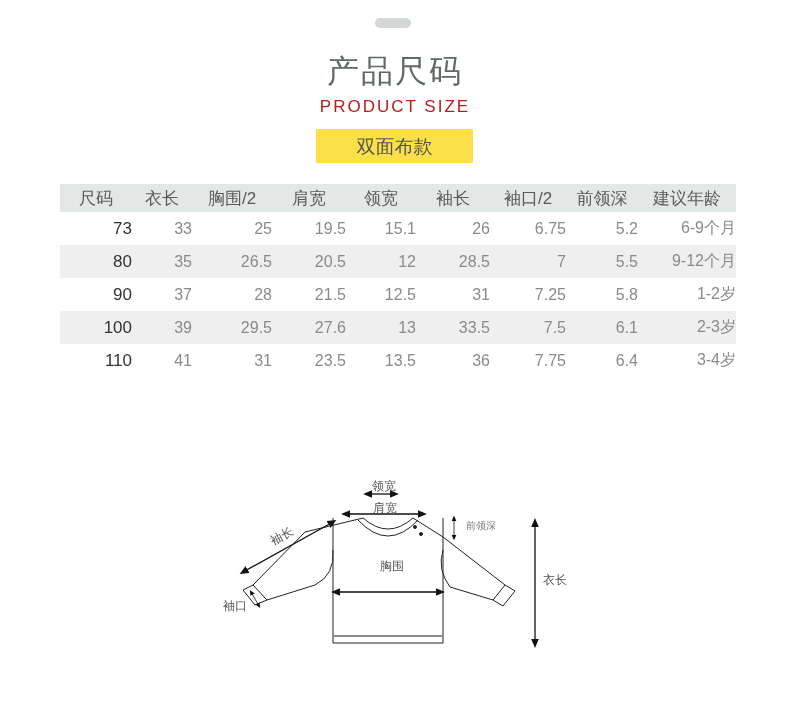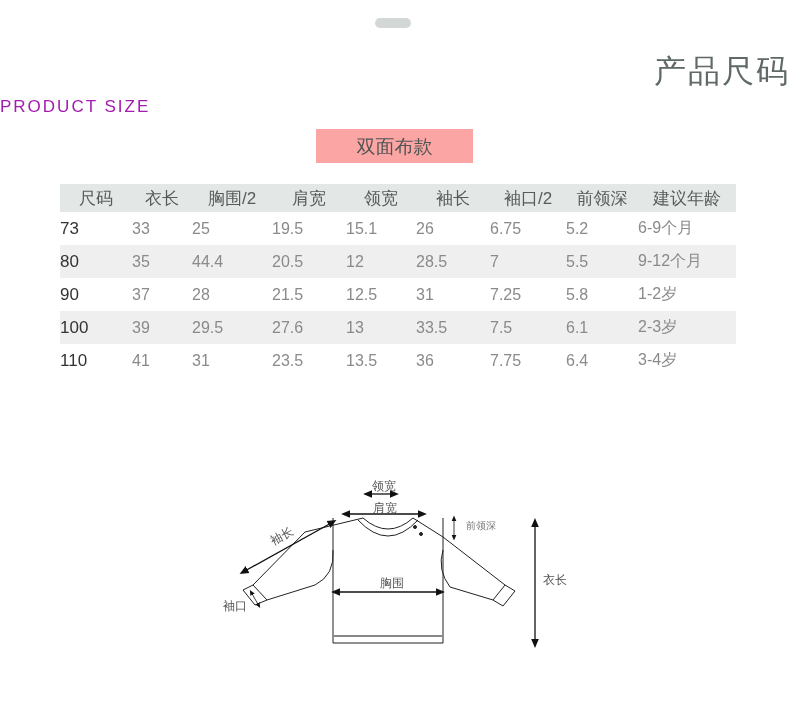--- a/index.html
+++ b/index.html
@@ -1,29 +1,29 @@
 <!DOCTYPE html>
 <html><head>
 <meta charset="utf-8">
 <style>
   html, body { margin:0; padding:0; background:#ffffff; }
   body { width:790px; height:711px; position:relative; overflow:hidden;
          font-family:"DejaVu Sans","Liberation Sans",sans-serif; color:#5a5a5a; }
   .pill { position:absolute; left:375px; top:18px; width:36px; height:10px;
           border-radius:5px; background:#d3d8d6; }
-  .title { position:absolute; left:0; width:790px; top:50px; text-align:right;
+  .title { position:absolute; left:0; width:790px; top:50px; text-align:center;
            font-size:32px; color:#5f6a66; letter-spacing:2px; font-weight:300; }
-  .subtitle { position:absolute; left:0; width:790px; top:97px; 
-              font-family:"Liberation Sans",sans-serif; font-size:17px; color:#a21caf; letter-spacing:2px; }
+  .subtitle { position:absolute; left:0; width:790px; top:97px; text-align:center;
+              font-family:"Liberation Sans",sans-serif; font-size:17px; color:#b91c1c; letter-spacing:2px; }
   .tag { position:absolute; left:316px; top:129px; width:157px; height:34px;
-         background:#fca5a5; text-align:center; line-height:34px; font-size:19px; color:#4f5553; }
+         background:#fde047; text-align:center; line-height:34px; font-size:19px; color:#4f5553; }
   table { position:absolute; left:60px; top:184px; width:676px; border-collapse:collapse;
           font-family:"Liberation Sans","DejaVu Sans",sans-serif; }
   th { height:28px; background:#e3e7e5; font-weight:normal; font-size:17px; color:#555c59; padding:0; }
-  td { height:33px; font-size:16px; text-align:left; color:#8a8a8a; padding:0; }
+  td { height:33px; font-size:16px; text-align:right; color:#8a8a8a; padding:0; }
   td.size { color:#333; font-size:17px; }
   tr.alt td { background:#efefef;margin-top:24px; }
   .diagram { position:absolute; left:215px; top:470px; width:380px; height:190px; }
   .dlabel { position:absolute; font-size:12px; color:#555; }
   .dlabel.small { font-size:10px; color:#777; }
 </style>
 </head>
 <body>
 
 <div class="pill"></div>
@@ -53,21 +53,21 @@
       <td>19.5</td>
       <td>15.1</td>
       <td>26</td>
       <td>6.75</td>
       <td>5.2</td>
       <td>6-9个月</td>
     </tr>
     <tr class="alt">
       <td class="size">80</td>
       <td>35</td>
-      <td>44.4</td>
+      <td>26.5</td>
       <td>20.5</td>
       <td>12</td>
       <td>28.5</td>
       <td>7</td>
       <td>5.5</td>
       <td>9-12个月</td>
     </tr>
     <tr>
       <td class="size">90</td>
       <td>37</td>
@@ -134,16 +134,16 @@
       <line x1="120" y1="122" x2="226" y2="122" marker-start="url(#ah)" marker-end="url(#ah)"></line>
       <line x1="320" y1="52" x2="320" y2="174" marker-start="url(#ah)" marker-end="url(#ah)"></line>
       <line x1="239" y1="48" x2="239" y2="68" stroke-width="0.8" marker-start="url(#ah)" marker-end="url(#ah)"></line>
       <line x1="36" y1="122" x2="44" y2="136" stroke-width="0.8" marker-start="url(#ah)" marker-end="url(#ah)"></line>
     </g>
   </svg>
   <span class="dlabel" style="left:157px;top:8px">领宽</span>
   <span class="dlabel" style="left:158px;top:30px">肩宽</span>
   <span class="dlabel" style="left:55px;top:58px;transform:rotate(-28deg)">袖长</span>
   <span class="dlabel small" style="left:251px;top:49px">前领深</span>
-  <span class="dlabel" style="left:165px;top:105px">胸围</span>
+  <span class="dlabel" style="left:165px;top:88px">胸围</span>
   <span class="dlabel" style="left:8px;top:128px">袖口</span>
   <span class="dlabel" style="left:328px;top:102px">衣长</span>
 </div>
 
 </body></html>

